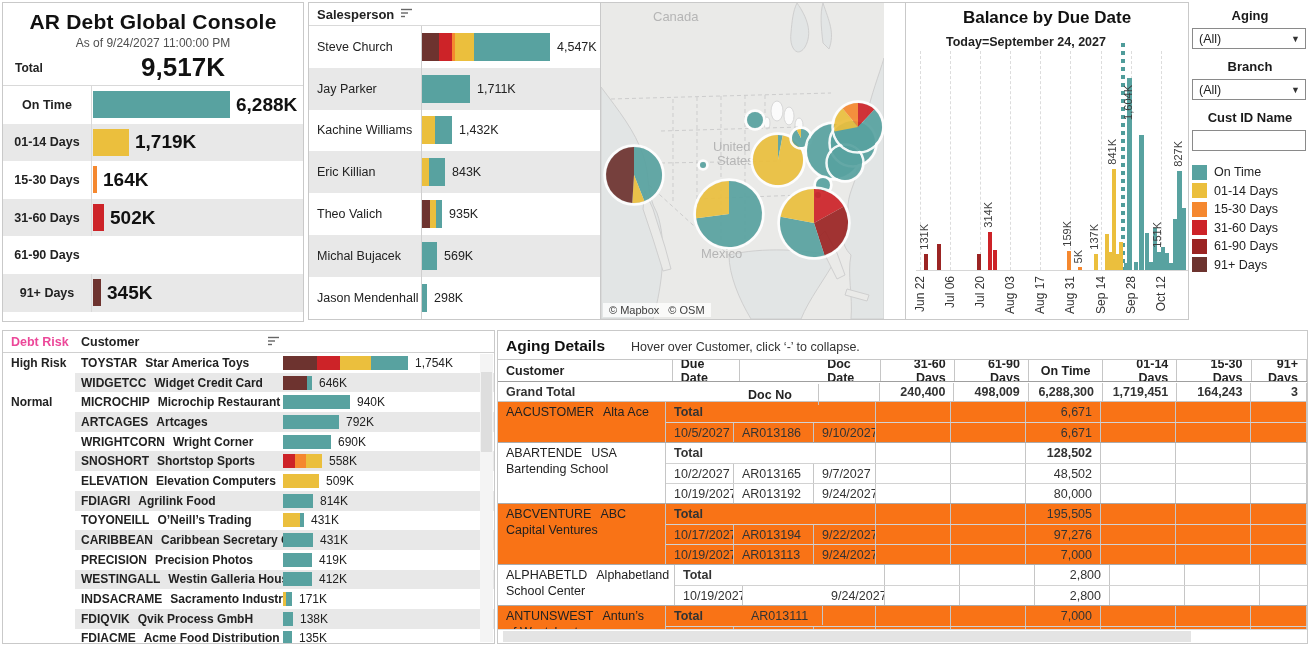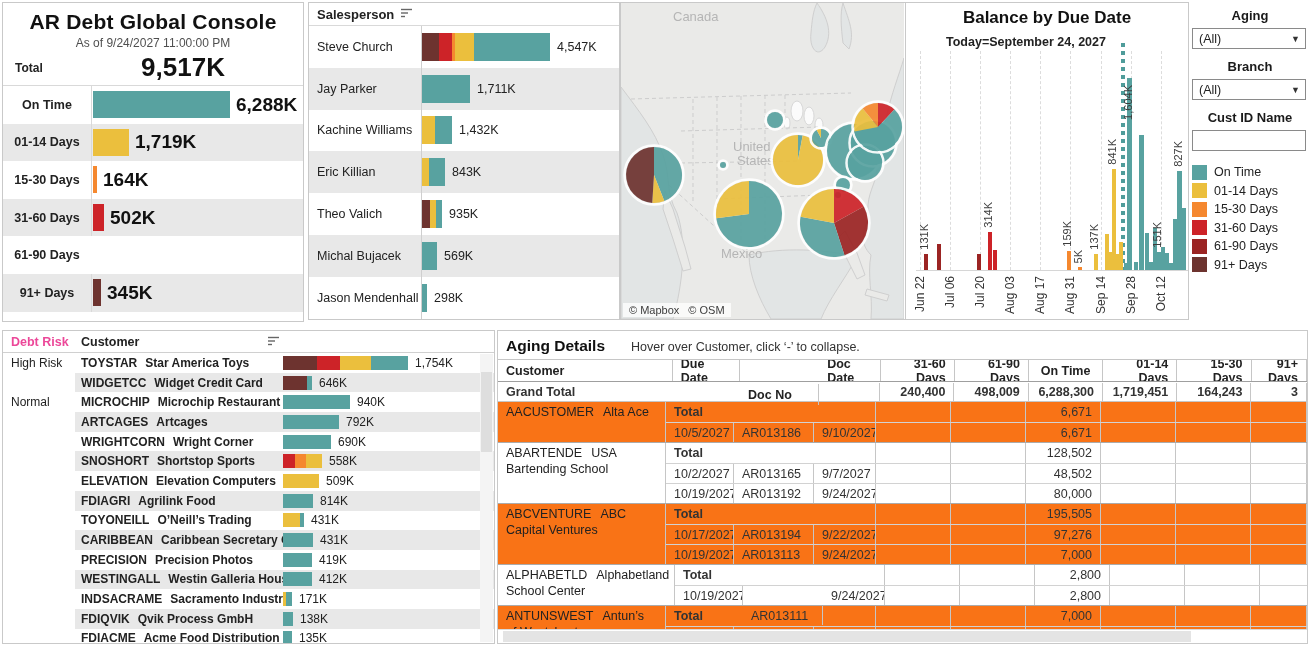--- a/index.html
+++ b/index.html
@@ -28,21 +28,21 @@
   #sales .hdr .t{font-size:13px;font-weight:bold;color:#222}
   .srow{display:flex;align-items:stretch;height:41.8px}
   .srow.alt{background:#e8e8e8}
   .srow .nm{width:113px;display:flex;align-items:center;padding-left:8px;font-size:12.5px;color:#222;border-right:1px solid #cfcfcf}
   .srow .barzone{flex:1;display:flex;align-items:center}
   .srow .stack{display:flex;height:28px}
   .srow .seg{height:100%}
   .srow .val{margin-left:7px;font-size:12.5px;color:#222;white-space:nowrap}
 
   
-  #map{left:620px;top:2px;width:312px;height:318px}
+  #map{left:600px;top:2px;width:312px;height:318px}
   #map svg{display:block}
   #map .attrib{position:absolute;left:2px;bottom:2px;background:rgba(255,255,255,.75);padding:1px 6px;font-size:11px;color:#3c3c3c}
 
   
   #balance{left:905px;top:2px;width:284px;height:318px}
   #balance .title{font-size:17px;font-weight:bold;color:#111;text-align:center;padding-top:5px}
   #balance .annot{position:absolute;left:0;width:240px;top:32px;text-align:center;font-size:12.5px;font-weight:bold;color:#222}
   #plot{position:absolute;left:10px;top:48px;width:272px;height:220px;border-bottom:1px solid #d6d6d6}
   .gridline{position:absolute;top:0;bottom:0;width:0;border-left:1px dashed #dcdcdc}
   .bbar{position:absolute;bottom:0}
@@ -64,21 +64,21 @@
   .litem{display:flex;align-items:center;height:18.5px}
   .litem .sw{width:15px;height:15px;margin-right:7px}
   .litem .lt{font-size:12.5px;color:#222}
 
   
   #debt{left:2px;top:330px;width:493px;height:314px}
   #debt .hdr{display:flex;align-items:center;height:22px;border-bottom:1px solid #d0d0d0}
   #debt .hdr .h1{width:72px;padding-left:8px;font-size:12.5px;font-weight:bold;color:#ec4899}
   #debt .hdr .h2{font-size:12.5px;font-weight:bold;color:#222;padding-left:6px}
   .drow{display:flex;align-items:stretch;height:19.7px}
-  .drow .risk{width:72px;padding-left:8px;display:flex;align-items:center;font-size:12px;font-weight:normal;color:#222;background:#fff}
+  .drow .risk{width:72px;padding-left:8px;display:flex;align-items:center;font-size:12px;font-weight:bold;color:#222;background:#fff}
   .drow .band{flex:1;display:flex;align-items:center}
   .drow.alt .band{background:#e8e8e8}
   .drow .cust{width:208px;padding-left:6px;font-size:12px;font-weight:600;color:#222;white-space:nowrap;overflow:hidden}
   .drow .cust .cid{margin-right:8px}
   .drow .stack{display:flex;height:14px}
   .drow .seg{height:100%}
   .drow .val{margin-left:7px;font-size:12px;color:#222;white-space:nowrap}
   #debt-scroll{position:absolute;right:1px;top:23px;bottom:1px;width:13px;background:#f4f4f4}
   #debt-scroll .thumb{position:absolute;left:1px;right:1px;top:18px;height:80px;background:#dedede}
 
@@ -699,21 +699,21 @@
             </div>
           </div>
         </div>
         <div class="ablock">
           <div class="custcell"><span class="cid">ABARTENDE</span><span>USA Bartending School</span></div>
           <div class="rows">
             <div class="asub">
               <div class="acell tlabel" style="width: 210px;">Total</div>
               <div class="acell num" style="width: 75px;"></div>
               <div class="acell num" style="width: 75px;"></div>
-              <div class="acell num" style="width: 75px;">128,502</div>
+              <div class="acell num" style="width: 75px; font-weight: bold;">128,502</div>
               <div class="acell num" style="width: 75px;"></div>
               <div class="acell num" style="width: 75px;"></div>
               <div class="acell num" style="width: 56px;"></div>
             </div>
             <div class="asub">
               <div class="acell" style="width: 68px;">10/2/2027</div>
               <div class="acell" style="width: 80px;">AR013165</div>
               <div class="acell" style="width: 62px;">9/7/2027</div>
               <div class="acell num" style="width: 75px;"></div>
               <div class="acell num" style="width: 75px;"></div>

